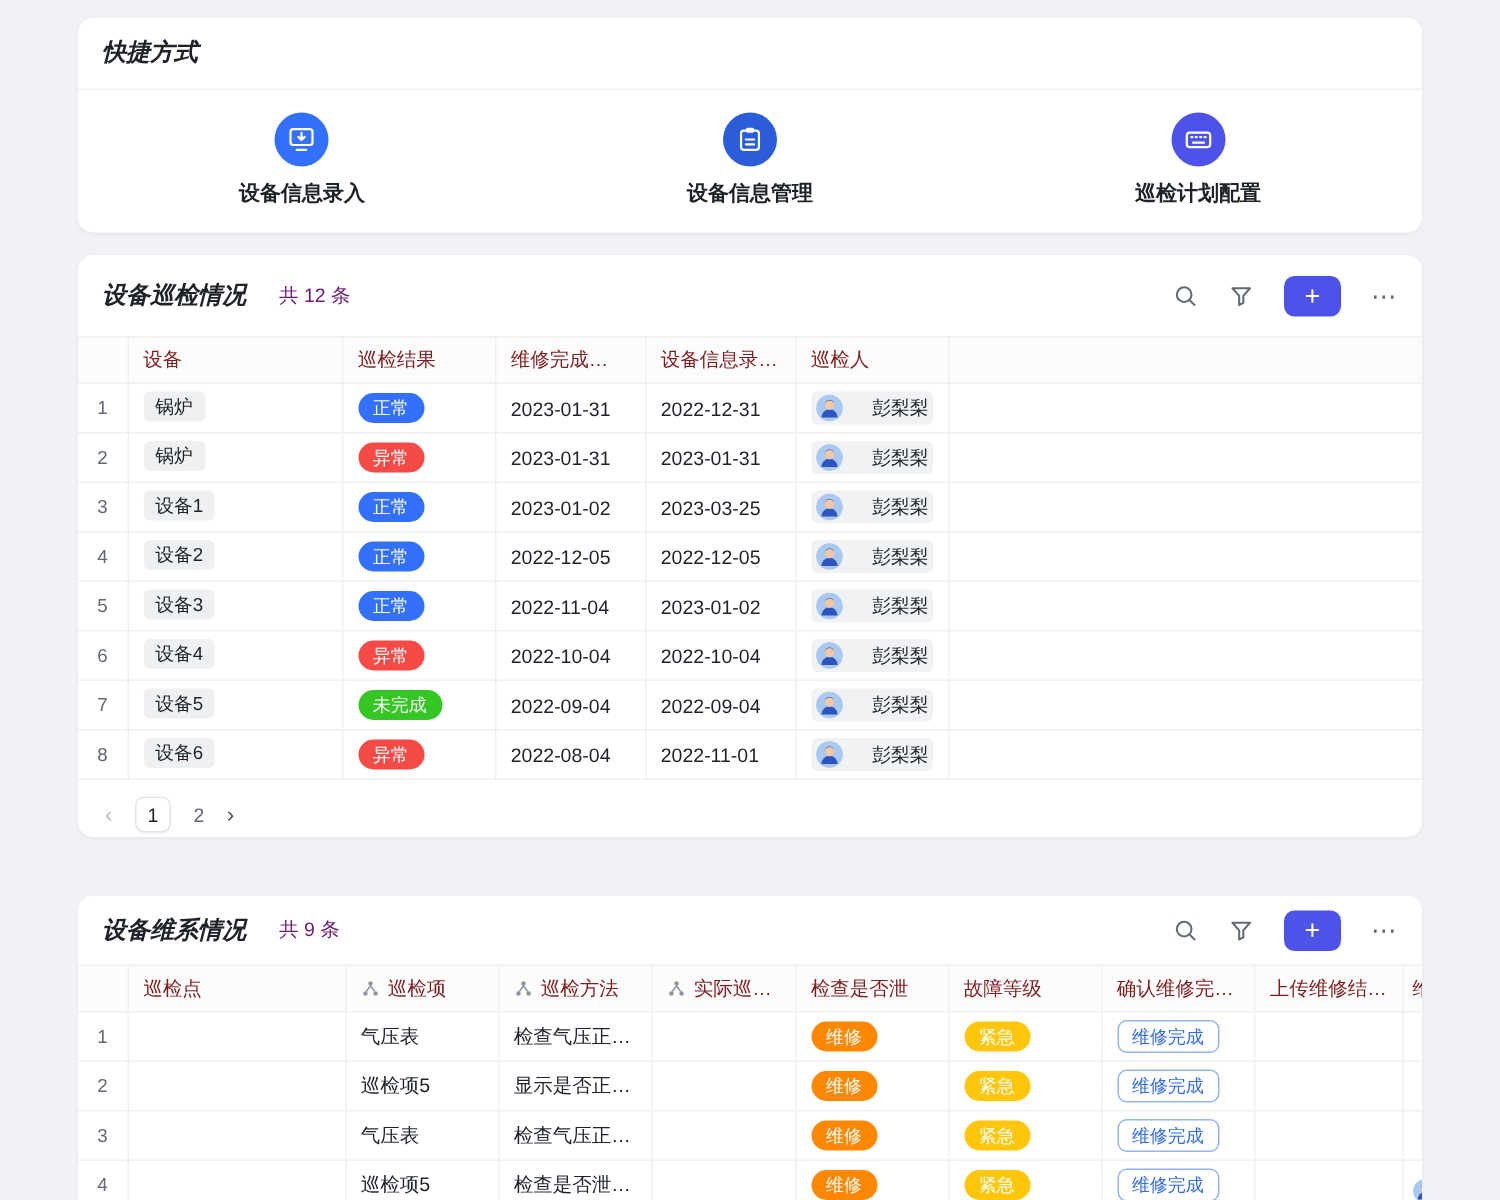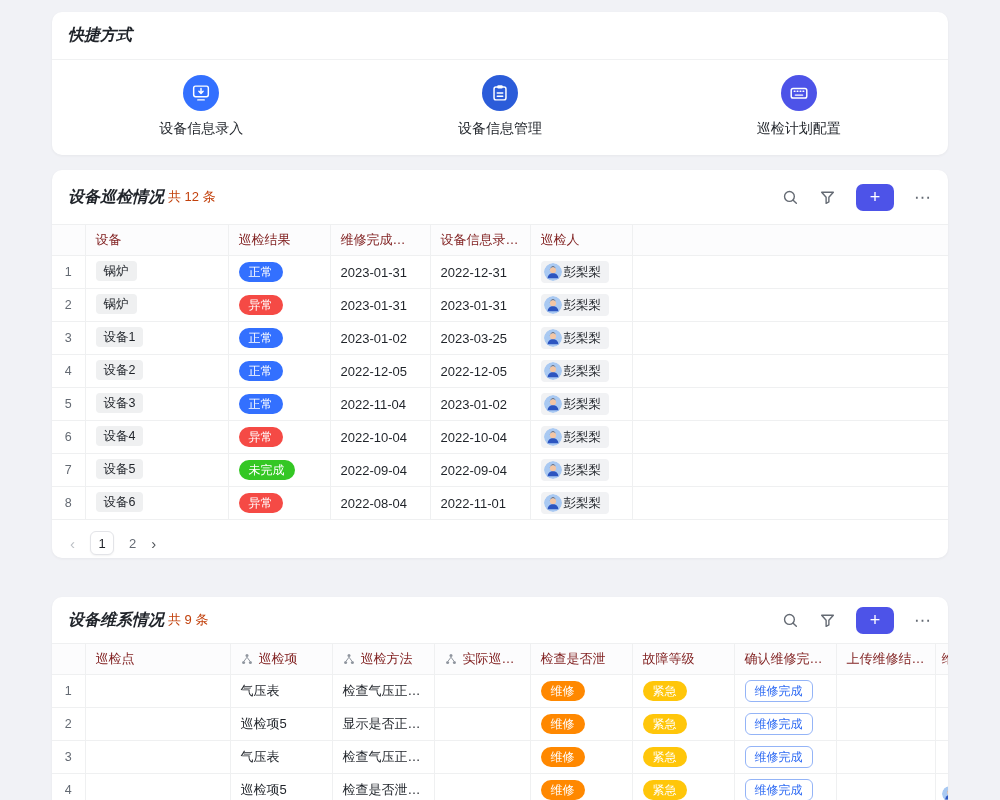--- a/index.html
+++ b/index.html
@@ -16,34 +16,34 @@
     box-shadow:0 1px 3px rgba(31,35,41,.05);
   }
   #card-shortcuts   { top:12px;  height:143px; }
   #card-inspection  { top:170px; height:388px; }
   #card-maintenance { top:597px; height:263px; overflow:hidden; }
 
   .card-title-row { display:flex; align-items:center; height:54px; padding:0 16px; }
   #card-shortcuts .card-title-row { height:48px; border-bottom:1px solid #f0f1f2; }
   #card-maintenance .card-title-row { height:46px; }
   .card-title { font-size:16px; font-weight:700; color:#1f2329;font-style:italic; }
-  .card-count { margin-left:4px; font-size:13px; color:#c2410c; }
+  .card-count { margin-left:22px; font-size:13px; color:#701a75; }
 
   .header-actions { margin-left:auto; display:flex; align-items:center; gap:20px; }
   .icon-btn { display:flex; align-items:center; justify-content:center; cursor:pointer; background:none; border:none; padding:0; }
   .add-btn {
     width:38px; height:27px; background:#4d53e8; color:#fff;
     border:none; border-radius:7px; font-size:18px; line-height:1;
     display:flex; align-items:center; justify-content:center; cursor:pointer;
     font-weight:400;
   }
   .more-btn { color:#646a73; font-size:17px; letter-spacing:1px; background:none; border:none; cursor:pointer; }
 
   
-  .shortcuts { display:flex; padding-top:15px; }
+  .shortcuts { display:flex; padding-top:15px;font-weight:bold; }
   .shortcut { flex:1; display:flex; flex-direction:column; align-items:center; gap:9px; cursor:pointer; }
   .shortcut-icon { width:36px; height:36px; border-radius:50%; display:flex; align-items:center; justify-content:center; }
   .sc1 { background:#3370ff; } .sc2 { background:#2b5cd9; }
   .sc3 { background:#4d53e8; } .sc4 { background:#4338e0; }
   .shortcut-label { font-size:14px; color:#1f2329; }
 
   
   table { border-collapse:collapse; width:896px; table-layout:fixed; }
   th,td {
     height:33px; padding:0 10px; font-size:13px; text-align:left;
@@ -66,21 +66,21 @@
     display:inline-block; padding:2px 10px; border-radius:11px;
     font-size:12px; line-height:16px; color:#fff;
   }
   .pill[data-variant="blue"]   { background:#3370ff; }
   .pill[data-variant="red"]    { background:#f54a45; }
   .pill[data-variant="green"]  { background:#34c724; }
   .pill[data-variant="orange"] { background:#ff8800; }
   .pill[data-variant="yellow"] { background:#ffc60a; }
 
   .person {
-    display:inline-flex; align-items:center; gap:2px; max-width:100%;
+    display:inline-flex; align-items:center; gap:20px; max-width:100%;
     background:#f1f2f4; border-radius:4px; padding:2px 8px 2px 3px; font-size:12.5px; line-height:18px;
   }
   .avatar { width:18px; height:18px; border-radius:50%; flex-shrink:0; }
   .mini-avatar { width:16px; height:16px; border-radius:50%; display:block; margin-top:8px; }
 
   .confirm {
     display:inline-block; padding:2px 9px; border-radius:6px; font-size:12px; line-height:16px;
     border:1px solid #94b4f7; color:#2f6bf3; background:#fff; cursor:pointer;
   }
   .confirm[data-variant="filled"] { background:#3370ff; border-color:#3370ff; color:#fff; }

